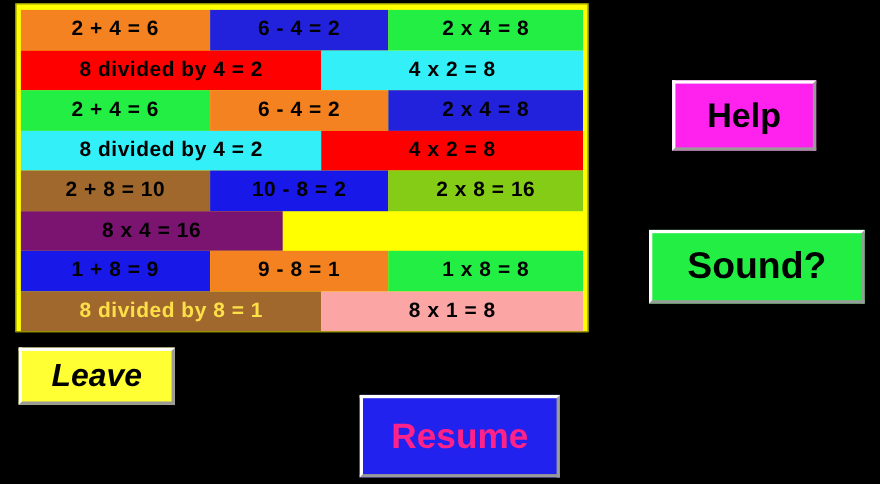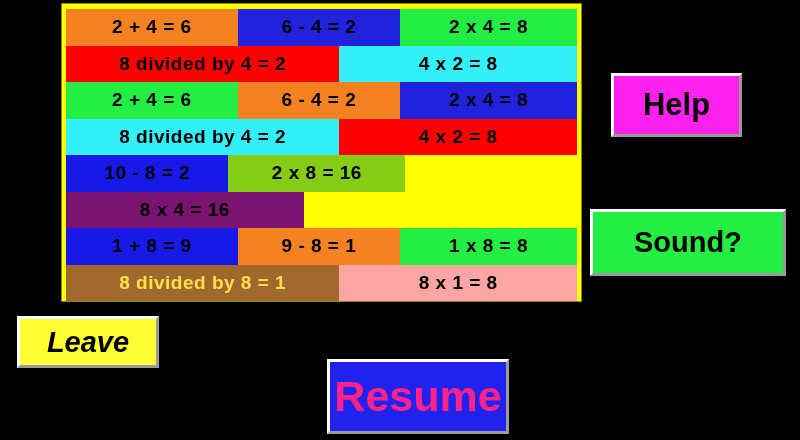--- a/index.html
+++ b/index.html
@@ -74,64 +74,65 @@
   #help-button {
     left: 611px; top: 73px; width: 131px; height: 64px;
     background: #FF22EE;
     color: #000000;
     font-size: 31px;
   }
   #sound-button {
     left: 590px; top: 209px; width: 196px; height: 67px;
     background: #22EE44;
     color: #000000;
-    font-size: 29px;
+    font-size: 34px;
   }
   #leave-button {
     left: 17px; top: 316px; width: 142px; height: 52px;
     background: #FFFF33;
     color: #000000;
     font-size: 29px;
     font-style: italic;
     font-weight: bold;
     text-align: right;
   }
   #resume-button {
     left: 327px; top: 359px; width: 182px; height: 75px;
     background: #2222EE;
     color: #FF2288;
-    font-size: 43px;
+    font-size: 32px;
   }
 </style>
 </head>
 <body>
 
 <div id="screen" style="background: rgb(0, 0, 0);">
 
-  <div id="fact-table" style="background: rgb(255, 255, 0); margin-left: 47px;">
+  <div id="fact-table" style="background: rgb(255, 255, 0);">
 
   <div class="fact-row row-3">
         <div class="fact-cell c0" style="background: rgb(245, 130, 32); color: rgb(0, 0, 0);">2 + 4 = 6</div>
         <div class="fact-cell c1" style="background: rgb(34, 34, 221); color: rgb(0, 0, 0);">6 - 4 = 2</div>
         <div class="fact-cell c2" style="background: rgb(34, 238, 68); color: rgb(0, 0, 0);">2 x 4 = 8</div>
       </div>
       <div class="fact-row row-2">
         <div class="fact-cell c0" style="background: rgb(255, 0, 0); color: rgb(0, 0, 0);">8 divided by 4 = 2</div>
         <div class="fact-cell c1" style="background: rgb(51, 240, 248); color: rgb(0, 0, 0);">4 x 2 = 8</div>
       </div>
       <div class="fact-row row-3">
         <div class="fact-cell c0" style="background: rgb(34, 238, 68); color: rgb(0, 0, 0);">2 + 4 = 6</div>
         <div class="fact-cell c1" style="background: rgb(245, 130, 32); color: rgb(0, 0, 0);">6 - 4 = 2</div>
         <div class="fact-cell c2" style="background: rgb(34, 34, 221); color: rgb(0, 0, 0);">2 x 4 = 8</div>
       </div>
       <div class="fact-row row-2">
         <div class="fact-cell c0" style="background: rgb(51, 240, 248); color: rgb(0, 0, 0);">8 divided by 4 = 2</div>
         <div class="fact-cell c1" style="background: rgb(255, 0, 0); color: rgb(0, 0, 0);">4 x 2 = 8</div>
       </div>
       <div class="fact-row row-3">
+        <div class="fact-cell c0" style="background: rgb(160, 104, 45); color: rgb(0, 0, 0);">2 + 8 = 10</div>
         <div class="fact-cell c1" style="background: rgb(24, 24, 232); color: rgb(0, 0, 0);">10 - 8 = 2</div>
         <div class="fact-cell c2" style="background: #84cc16; color: rgb(0, 0, 0);">2 x 8 = 16</div>
       </div>
       <div class="fact-row row-2">
         <div class="fact-cell c1" style="background: rgb(122, 20, 112); color: rgb(0, 0, 0);">8 x 4 = 16</div>
       </div>
       <div class="fact-row row-3">
         <div class="fact-cell c0" style="background: rgb(24, 24, 232); color: rgb(0, 0, 0);">1 + 8 = 9</div>
         <div class="fact-cell c1" style="background: rgb(245, 130, 32); color: rgb(0, 0, 0);">9 - 8 = 1</div>
         <div class="fact-cell c2" style="background: rgb(34, 238, 68); color: rgb(0, 0, 0);">1 x 8 = 8</div>

